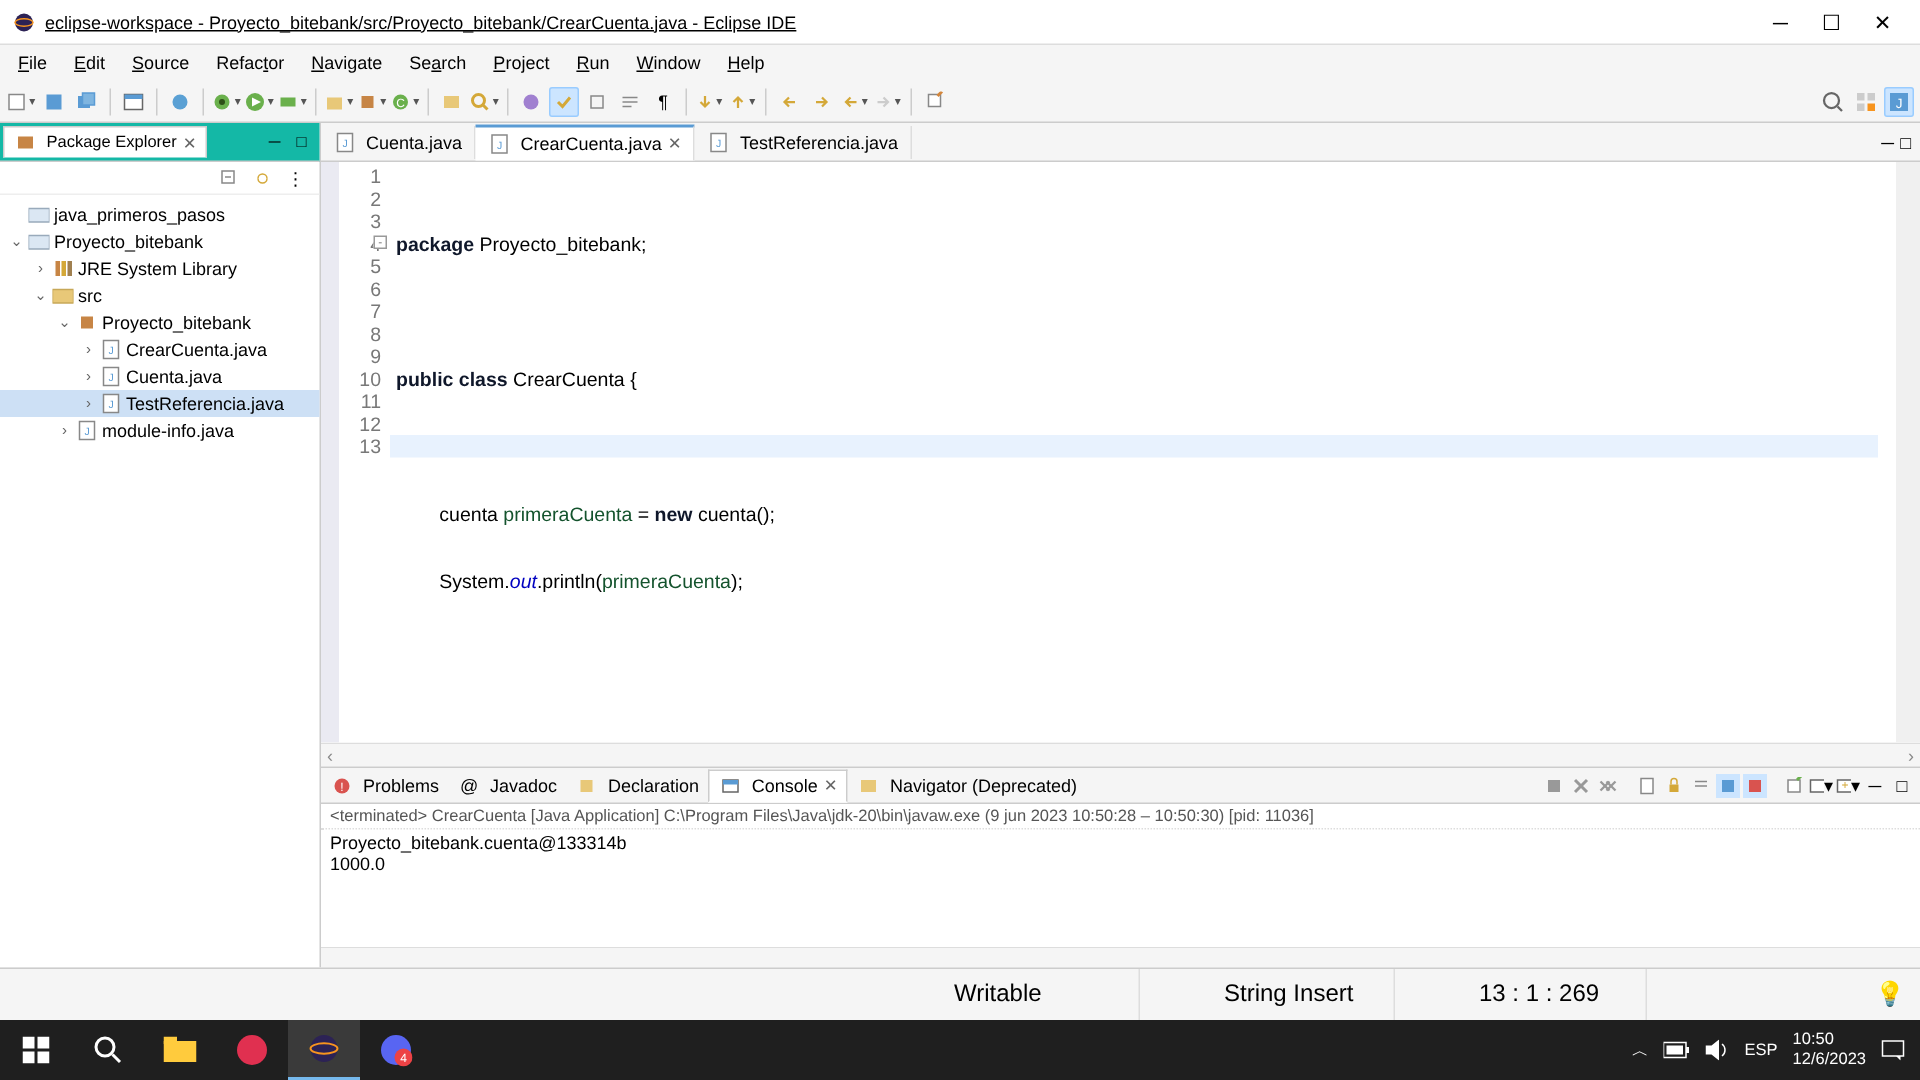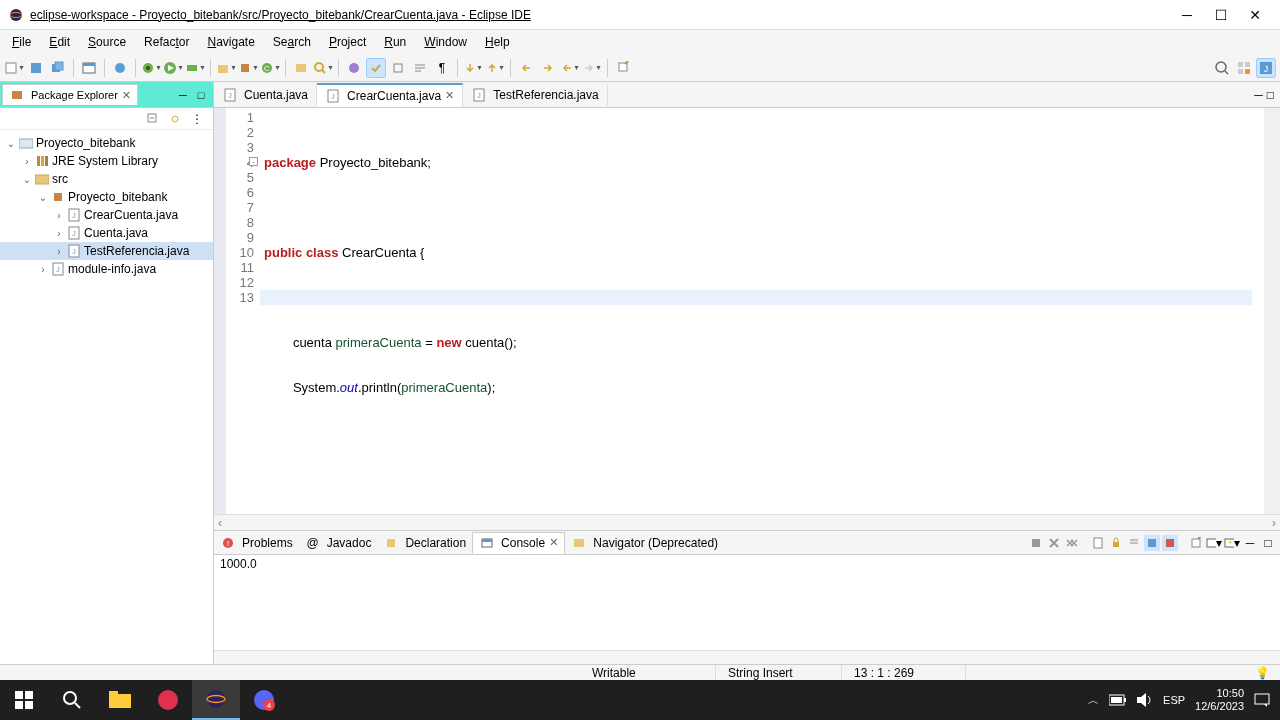--- a/index.html
+++ b/index.html
@@ -12,21 +12,21 @@
 .menuitem { padding: 2px 8px; cursor: default; }
 .menuitem span.ul { text-decoration: underline; }
 .toolbar { height: 28px; background: #f5f5f5; border-bottom: 1px solid #ccc; display: flex; align-items: center; padding: 0 4px; gap: 2px; }
 .tbtn { width: 20px; height: 20px; display:inline-flex; align-items:center; justify-content:center; border-radius:2px; }
 .tbtn.active { background: #cce5ff; border:1px solid #99ccff; }
 .tbtn .tri { font-size: 8px; color: #555; margin-left:1px;}
 .sep { width:1px; height:18px; background:#ccc; margin:0 3px; }
 .toolbar-right { margin-left:auto; display:flex; gap:2px; }
 .main { flex:1; display:flex; min-height:0; }
 .sidebar { width: 214px; background:#fff; border-right:1px solid #ccc; display:flex; flex-direction:column; }
-.panel-tabs { height: 26px; display:flex; align-items:center; border-bottom:1px solid #ccc; background:#5eead4; }
+.panel-tabs { height: 26px; display:flex; align-items:center; border-bottom:1px solid #ccc; background:#14b8a6; }
 .panel-tab { padding: 2px 6px; background:#fff; border:1px solid #ccc; border-bottom:none; margin-left:2px; display:flex; align-items:center; gap:4px; font-size:11px; }
 .panel-tab .close { font-size:11px; color:#666; }
 .panel-ctrl { margin-left:auto; display:flex; gap:2px; padding-right:4px; }
 .panel-ctrl span { width:16px; height:16px; display:inline-flex; align-items:center; justify-content:center; font-size:11px; }
 .mini-tb { height:22px; display:flex; justify-content:flex-end; align-items:center; gap:4px; padding:0 6px; border-bottom:1px solid #eee; }
 .mini-tb .ic { width:16px; height:16px; }
 .tree { padding:4px 0; font-size:12px; overflow:auto; flex:1; }
 .tree-item { display:flex; align-items:center; padding:1px 2px; white-space:nowrap; }
 .tree-item.sel { background:#cde0f5; }
 .tw { width:14px; text-align:center; font-size:10px; color:#666; flex-shrink:0;}
@@ -39,42 +39,42 @@
 .etab.active { background:#fff; border-top:2px solid #5a9bd4; }
 .etab .close { color:#666; font-size:11px; }
 .etab-ctrl { margin-left:auto; display:flex; gap:4px; padding-right:6px; }
 .editor { flex:1; display:flex; background:#fff; font-family:Consolas,monospace; font-size:13px; overflow:hidden; position:relative;}
 .marker-col { width:12px; background:#eaeaf2; }
 .gutter { width:34px; background:#fff; text-align:right; color:#787878; padding:2px 6px 2px 0;  }
 .gutter div { height:15px; line-height:15px;}
 .code { flex:1; padding:2px 0 2px 4px; line-height:15px; white-space:pre; position:relative;}
 .code .line { height:15px; }
 .code .cur-line { background:#e8f2fe; position:absolute; left:0; right:12px; height:15px; top:182px; }
-.kw { color:#b91c1c; font-weight:bold; }
+.kw { color:#0f172a; font-weight:bold; }
 .fld { color:#0000c0; }
 .var { color:#14532d; }
 .editor-scroll-v { width:16px; background:#f0f0f0; }
 .editor-scroll-h { height:16px; background:#f5f5f5; border-top:1px solid #ddd; display:flex; align-items:center; padding:0 4px; color:#888;}
 .bottom-panel { height:134px; border-top:1px solid #ccc; background:#fff; display:flex; flex-direction:column; }
 .btabs { height:24px; display:flex; align-items:center; border-bottom:1px solid #ccc; background:#f5f5f5; }
 .btab { padding:2px 6px; display:flex; align-items:center; gap:4px; font-size:12px; }
 .btab.active { background:#fff; border:1px solid #ccc; border-bottom:1px solid #fff; }
 .btab .close { color:#666; font-size:11px; }
 .btabs-right { margin-left:auto; display:flex; gap:2px; padding-right:4px; }
 .btabs-right span { width:16px; height:16px; display:inline-flex; align-items:center; justify-content:center; }
 .console-head { padding:2px 6px; font-size:11px; color:#555; border-bottom:1px dotted #ddd; }
 .console-body { flex:1; padding:2px 6px; font-family:Consolas,monospace; font-size:12px; overflow:auto; }
 .console-scroll-h { height:14px; background:#f5f5f5; border-top:1px solid #ddd; }
-.statusbar { height:16px; background:#f5f5f5; border-top:1px solid #ccc; display:flex; align-items:center; font-size:12px; }
+.statusbar { height:35px; background:#f5f5f5; border-top:1px solid #ccc; display:flex; align-items:center; font-size:16px;gap:44px; }
 .statusbar .cell { padding:0 12px; border-right:1px solid #ddd; height:100%; display:flex; align-items:center; }
 .taskbar { height:40px; background:#1f1f1f; display:flex; align-items:center; }
 .taskbar .titem { width:48px; height:40px; display:flex; align-items:center; justify-content:center; color:#fff; }
 .taskbar .titem.active { background:#3a3a3a; border-bottom:2px solid #76b9ed; }
 .tray { margin-left:auto; display:flex; align-items:center; gap:10px; padding:0 10px; color:#fff; font-size:11px; }
-.clock { text-align:right; line-height:13px; }
+.clock { line-height:13px; }
 svg { display:block; }
 </style>
 </head>
 <body>
 
 <div class="titlebar">
   <span class="icon">
       <svg width="16" height="16">
         <circle cx="8" cy="8" r="6" fill="#2c2255"></circle>
         <ellipse cx="8" cy="8" rx="6" ry="2.5" fill="none" stroke="#f7941e" stroke-width="1"></ellipse>
@@ -303,20 +303,29 @@
       <span class="ic">
           <svg width="14" height="14">
             <path d="M4 7 A3 3 0 0 1 10 7" fill="none" stroke="#d4a838"></path>
             <path d="M4 7 A3 3 0 0 0 10 7" fill="none" stroke="#d4a838"></path>
           </svg>
         </span>
       <span class="ic">⋮</span>
     </div>
     <div class="tree">
       <div class="tree-item" style="padding-left:4px;">
+        <span class="tw"></span>
+          <span class="ic">
+            <svg width="14" height="12">
+              <rect x="0" y="2" width="14" height="9" fill="#dbe7f3" stroke="#9ab"></rect>
+            </svg>
+          </span>
+        <span class="lbl">java_primeros_pasos</span>
+      </div>
+      <div class="tree-item" style="padding-left:4px;">
         <span class="tw">⌄</span>
           <span class="ic">
             <svg width="14" height="12">
               <rect x="0" y="2" width="14" height="9" fill="#dbe7f3" stroke="#9ab"></rect>
             </svg>
           </span>
         <span class="lbl">Proyecto_bitebank</span>
       </div>
       <div class="tree-item" style="padding-left:20px;">
         <span class="tw">›</span>
@@ -564,21 +573,23 @@
                 <rect x="1" y="2" width="10" height="8" fill="#fff" stroke="#666"></rect>
               </svg>▾</span>
           <span><svg width="12" height="12">
                 <rect x="1" y="2" width="10" height="8" fill="#fff" stroke="#666"></rect>
                 <text x="6" y="8" font-size="8" text-anchor="middle" fill="#d4a838">+</text>
               </svg>▾</span>
           <span>─</span>
           <span>□</span>
         </div>
       </div>
+      <div class="console-head">&lt;terminated&gt; CrearCuenta [Java Application] C:\Program Files\Java\jdk-20\bin\javaw.exe  (9 jun 2023 10:50:28 – 10:50:30) [pid: 11036]</div>
       <div class="console-body">
+        <div>Proyecto_bitebank.cuenta@133314b</div>
         <div>1000.0</div>
       </div>
       <div class="console-scroll-h"></div>
     </div>
   </div>
 </div>
 
 <div class="statusbar">
   <div style="width:580px;"></div>
   <div class="cell" style="width:136px;">Writable</div>

